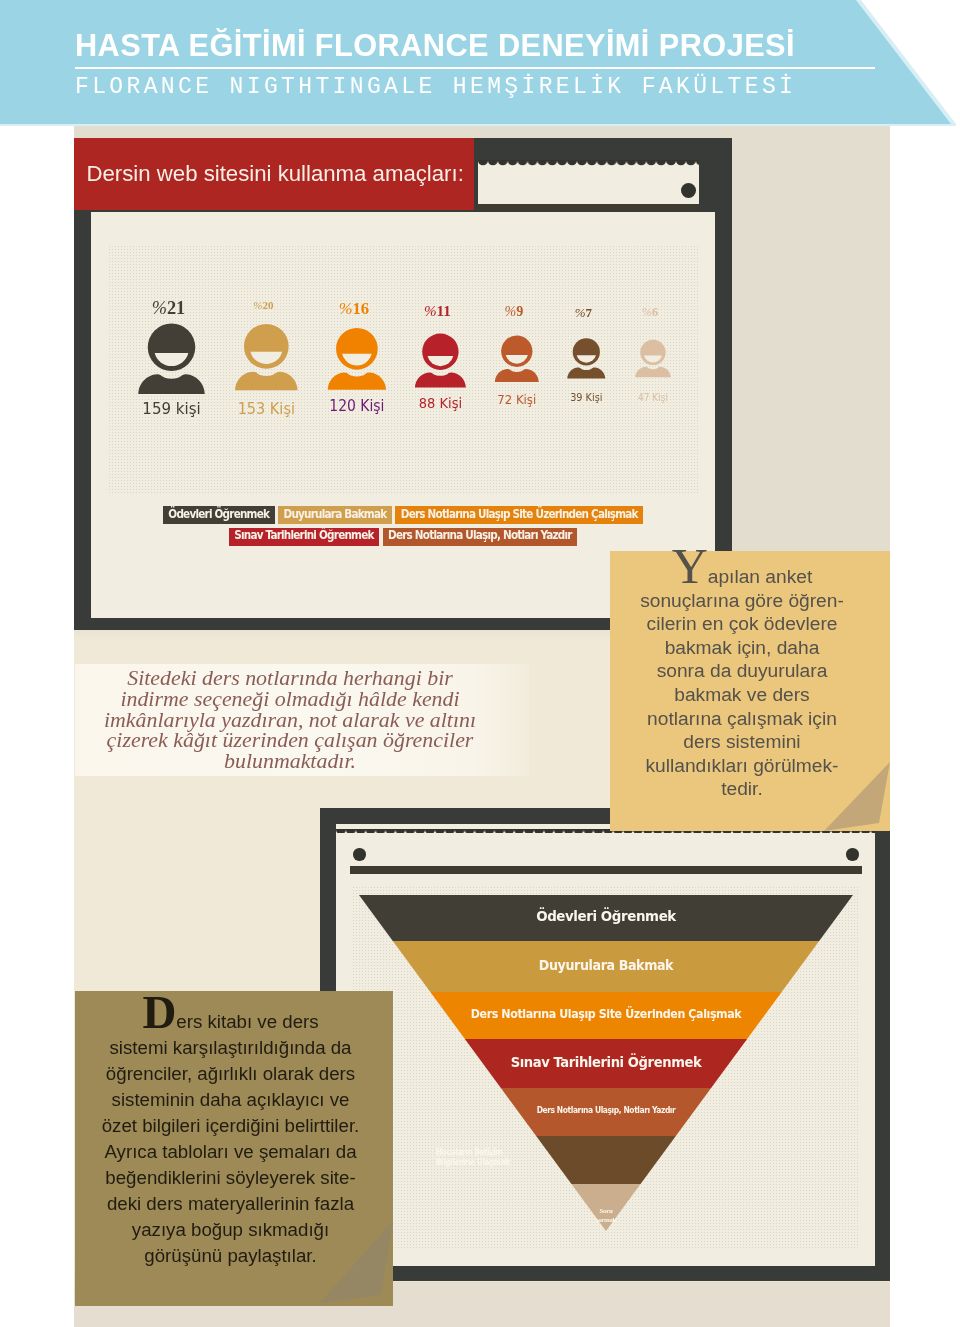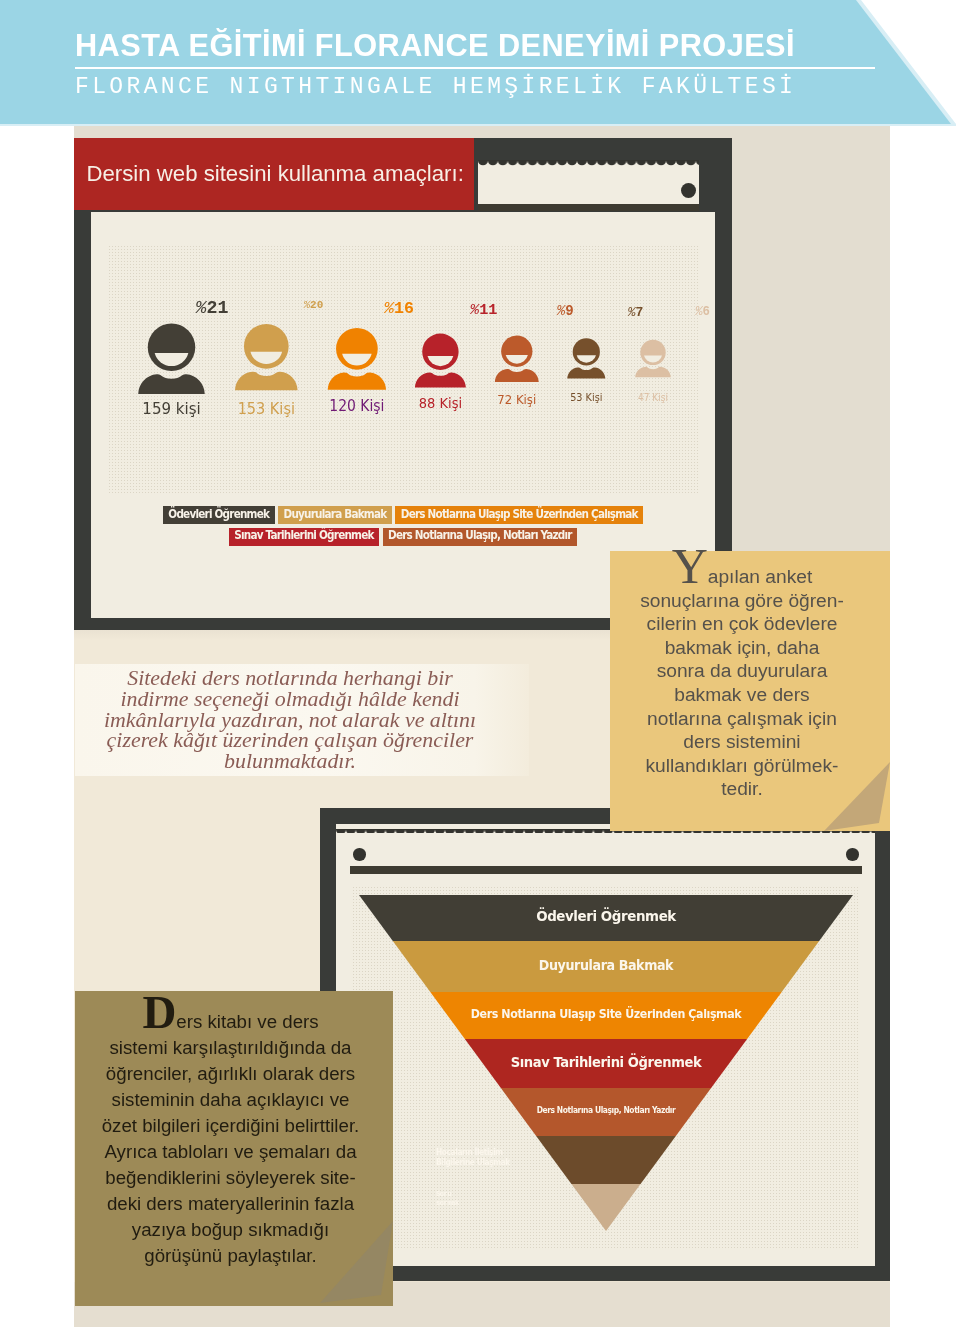--- a/index.html
+++ b/index.html
@@ -42,21 +42,21 @@
 
   
   .paper1{position:absolute;left:478px;top:160px;width:221px;height:50px;background:#F1EDE1;}
   .scallop{position:absolute;left:478px;top:160px;width:221px;height:8px;overflow:hidden;}
   .scallop svg{display:block;}
   .dot-btn{position:absolute;width:15px;height:15px;border-radius:50%;background:#33332E;}
   .bar-line{position:absolute;height:7px;background:#3E3B31;}
 
   
   .people{position:absolute;left:91px;top:212px;width:624px;height:406px;}
-  .pct{position:absolute;text-align:right;font-family:Liberation Mono, monospace;font-weight:bold;
+  .pct{position:absolute;text-align:center;font-family:Liberation Serif, serif;font-weight:bold;
        line-height:1;white-space:nowrap;transform:scaleX(1.0);transform-origin:50% 0;}
   .cnt{position:absolute;text-align:center;font-family:"DejaVu Sans Condensed",sans-serif;
        line-height:1;white-space:nowrap;}
 
   
   .midband{position:absolute;left:74px;top:630px;width:816px;height:697px;
     background:linear-gradient(to bottom,#EAE2D2 0px,#F1E9D8 10px,#F1E9D8 560px,#EDE5D4 640px,#E7E0D0 697px);}
   .midband2{position:absolute;left:74px;top:1282px;width:816px;height:45px;background:#E5DED0;}
   .notebox{position:absolute;left:75px;top:664px;width:454px;height:112px;
     background:linear-gradient(to right,#FAF6EC 0%,#FBF8F0 55%,#F8F4E9 88%,#F3ECDC 100%);}
@@ -155,21 +155,21 @@
       <div class="cnt" data-name="count-label" style="left:20.5px;top:188.39999999999998px;width:120px;font-size:16.7px;color:#433F36">159 kişi</div>
       <div class="pct" data-name="pct-label" style="left:112.30000000000001px;top:87.60000000000002px;width:120px;font-size:11px;color:#D09F4D"><span style="font-style:italic;font-weight:normal" data-name="percent-sign">%</span>20</div>
       <div class="cnt" data-name="count-label" style="left:115.30000000000001px;top:188.8px;width:120px;font-size:16.1px;color:#D09F4D">153 Kişi</div>
       <div class="pct" data-name="pct-label" style="left:202.89999999999998px;top:89.30000000000001px;width:120px;font-size:16.6px;color:#F08200"><span style="font-style:italic;font-weight:normal" data-name="percent-sign">%</span>16</div>
       <div class="cnt" data-name="count-label" style="left:205.89999999999998px;top:187.39999999999998px;width:120px;font-size:15.5px;color:#701a75">120 Kişi</div>
       <div class="pct" data-name="pct-label" style="left:286.4px;top:91px;width:120px;font-size:15.2px;color:#B7222A"><span style="font-style:italic;font-weight:normal" data-name="percent-sign">%</span>11</div>
       <div class="cnt" data-name="count-label" style="left:289.4px;top:183.89999999999998px;width:120px;font-size:14.5px;color:#B7222A">88 Kişi</div>
       <div class="pct" data-name="pct-label" style="left:362.79999999999995px;top:92.39999999999998px;width:120px;font-size:14.1px;color:#BC5A2B"><span style="font-style:italic;font-weight:normal" data-name="percent-sign">%</span>9</div>
       <div class="cnt" data-name="count-label" style="left:365.79999999999995px;top:181.39999999999998px;width:120px;font-size:13px;color:#BC5A2B">72 Kişi</div>
       <div class="pct" data-name="pct-label" style="left:432.29999999999995px;top:93.69999999999999px;width:120px;font-size:13px;color:#76502C"><span style="font-style:italic;font-weight:normal" data-name="percent-sign">%</span>7</div>
-      <div class="cnt" data-name="count-label" style="left:435.29999999999995px;top:181.10000000000002px;width:120px;font-size:10.8px;color:#76502C">53 Kişi</div>
+      <div class="cnt" data-name="count-label" style="left:435.29999999999995px;top:181.10000000000002px;width:120px;font-size:10.8px;color:#76502C">39 Kişi</div>
       <div class="pct" data-name="pct-label" style="left:499px;top:94.30000000000001px;width:120px;font-size:12.3px;color:#DCBFA3"><span style="font-style:italic;font-weight:normal" data-name="percent-sign">%</span>6</div>
       <div class="cnt" data-name="count-label" style="left:502px;top:180.5px;width:120px;font-size:10px;color:#DCBFA3">47 Kişi</div>
     </div>
   <div class="legend" id="legend" data-name="chart-legend">
       <div class="legrow" data-name="legend-row">
         <span class="chip" data-name="legend-chip" style="background:#433F36">Ödevleri Öğrenmek</span>
         <span class="chip" data-name="legend-chip" style="background:#D09F4D">Duyurulara Bakmak</span>
         <span class="chip" data-name="legend-chip" style="background:#E5820B">Ders Notlarına Ulaşıp Site Üzerinden Çalışmak</span>
       </div>
       <div class="legrow" data-name="legend-row">
@@ -214,21 +214,21 @@
         <path d="M 164.87797619047615 264 L 375.12202380952385 264 L 339.8363095238095 312 L 200.16369047619048 312 Z" fill="#B4572C"></path>
         <path d="M 200.16369047619048 312 L 339.8363095238095 312 L 304.5505952380952 360 L 235.44940476190482 360 Z" fill="#6C4B2B"></path>
         <path d="M 235.44940476190482 360 L 304.5505952380952 360 L 270 407 L 270 407 Z" fill="#CBAE8D"></path>
       </svg>
       <div data-name="funnel-label" style="position:absolute;left:100px;top:85.05px;width:340px;text-align:center;font-family:'DejaVu Sans Condensed',sans-serif;font-weight:bold;letter-spacing:-0.4px;font-size:14.9px;line-height:1;color:#FBF6EC;">Ödevleri Öğrenmek</div>
       <div data-name="funnel-label" style="position:absolute;left:100px;top:133.95px;width:340px;text-align:center;font-family:'DejaVu Sans Condensed',sans-serif;font-weight:bold;letter-spacing:-0.4px;font-size:14.1px;line-height:1;color:#FBF6EC;">Duyurulara Bakmak</div>
       <div data-name="funnel-label" style="position:absolute;left:100px;top:183.85px;width:340px;text-align:center;font-family:'DejaVu Sans Condensed',sans-serif;font-weight:bold;letter-spacing:-0.4px;font-size:12.3px;line-height:1;color:#FBF6EC;">Ders Notlarına Ulaşıp Site Üzerinden Çalışmak</div>
       <div data-name="funnel-label" style="position:absolute;left:100px;top:230.7px;width:340px;text-align:center;font-family:'DejaVu Sans Condensed',sans-serif;font-weight:bold;letter-spacing:-0.4px;font-size:14.6px;line-height:1;color:#FBF6EC;">Sınav Tarihlerini Öğrenmek</div>
       <div data-name="funnel-label" style="position:absolute;left:100px;top:282.3px;width:340px;text-align:center;font-family:'DejaVu Sans Condensed',sans-serif;font-weight:bold;letter-spacing:-0.4px;font-size:8.4px;line-height:1;color:#FBF6EC;">Ders Notlarına Ulaşıp, Notları Yazdır</div>
       <div data-name="funnel-label" style="position:absolute;left:100px;top:322.874px;width:340px;text-align:left;font-family:'DejaVu Sans Condensed',sans-serif;font-weight:bold;letter-spacing:-0.4px;font-size:8.3px;line-height:1.22;color:#FBF6EC;">Hocaların İletişim<br>Bilgilerine Ulaşmak</div>
-      <div data-name="funnel-label" style="position:absolute;left:100px;top:366px;width:340px;text-align:left;font-family:Liberation Mono, monospace;font-weight:bold;letter-spacing:-0.4px;font-size:7px;line-height:1.22;color:#FBF6EC;">Soru<br>sormak</div>
+      <div data-name="funnel-label" style="position:absolute;left:100px;top:383px;width:340px;text-align:center;font-family:Liberation Serif, serif;font-weight:bold;letter-spacing:-0.4px;font-size:7px;line-height:1.22;color:#FBF6EC;">Soru<br>sormak</div>
     </div>
 
   <div class="ybox" data-name="yellow-callout">
     <div class="yfold" data-name="yellow-page-fold"></div>
   </div>
   <div class="ytxt" id="ytxt" data-name="yellow-callout-text"><span class="drop" data-name="yellow-dropcap">Y</span><span data-name="text-line">apılan anket</span><br><span data-name="text-line">sonuçlarına göre öğren-</span><br><span data-name="text-line">cilerin en çok ödevlere</span><br><span data-name="text-line">bakmak için, daha</span><br><span data-name="text-line">sonra da duyurulara</span><br><span data-name="text-line">bakmak ve ders</span><br><span data-name="text-line">notlarına çalışmak için</span><br><span data-name="text-line">ders sistemini</span><br><span data-name="text-line">kullandıkları görülmek-</span><br><span data-name="text-line">tedir.</span></div>
 
   <div class="bbox" data-name="brown-callout">
     <div class="bfold" data-name="brown-page-fold"></div>
   </div>

